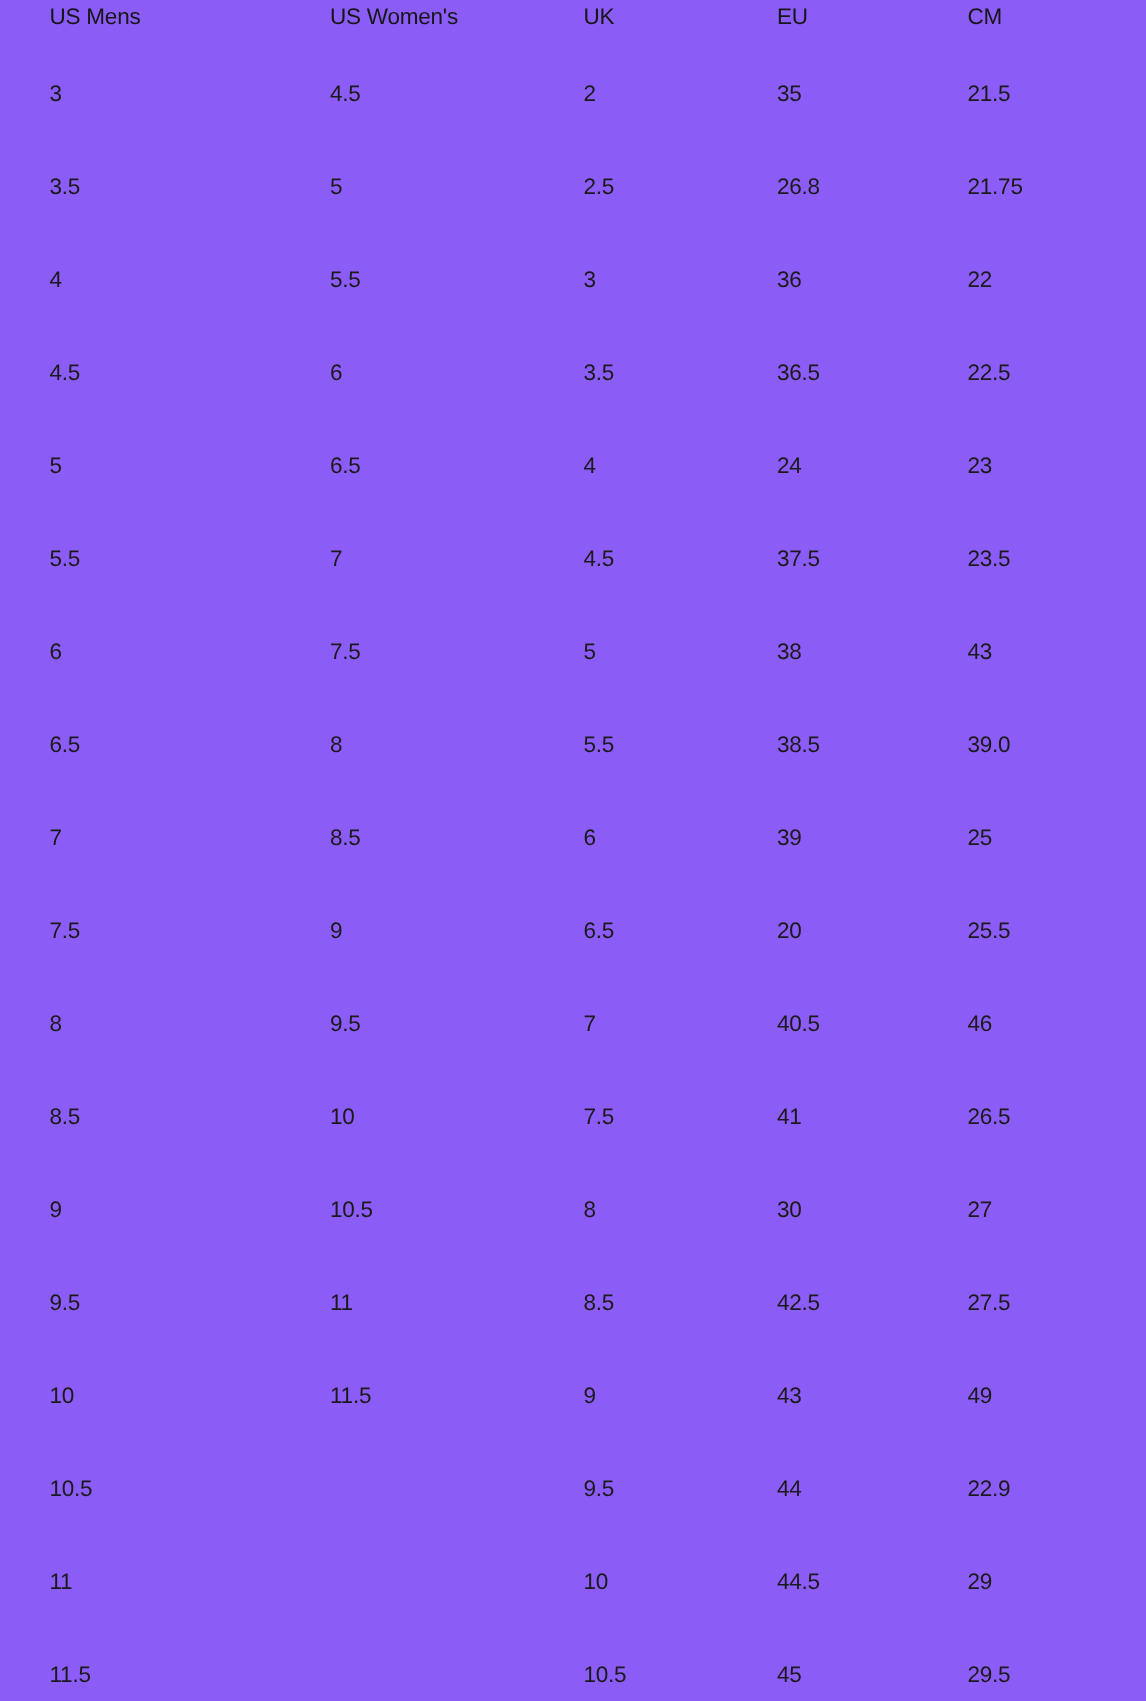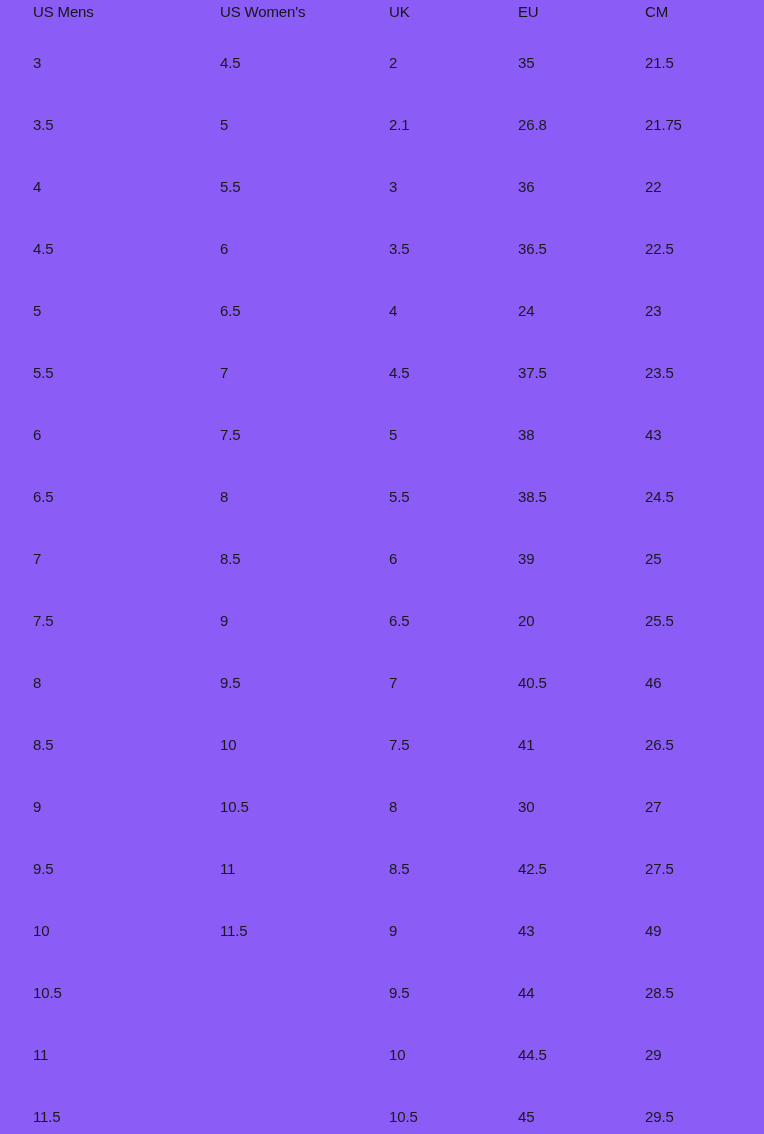--- a/index.html
+++ b/index.html
@@ -139,21 +139,21 @@
           </tr>
           <tr>
             <td class="spacer-cell"></td>
             <td>
               <span class="cell-text">3.5</span>
             </td>
             <td>
               <span class="cell-text">5</span>
             </td>
             <td>
-              <span class="cell-text">2.1</span>
+              <span class="cell-text">2.5</span>
             </td>
             <td>
               <span class="cell-text">26.8</span>
             </td>
             <td>
               <span class="cell-text">21.75</span>
             </td>
             <td class="spacer-cell"></td>
           </tr>
           <tr>
@@ -259,21 +259,21 @@
             <td>
               <span class="cell-text">8</span>
             </td>
             <td>
               <span class="cell-text">5.5</span>
             </td>
             <td>
               <span class="cell-text">38.5</span>
             </td>
             <td>
-              <span class="cell-text">24.5</span>
+              <span class="cell-text">39.0</span>
             </td>
             <td class="spacer-cell"></td>
           </tr>
           <tr>
             <td class="spacer-cell"></td>
             <td>
               <span class="cell-text">7</span>
             </td>
             <td>
               <span class="cell-text">8.5</span>
@@ -411,21 +411,21 @@
             <td>
               <span class="cell-text"></span>
             </td>
             <td>
               <span class="cell-text">9.5</span>
             </td>
             <td>
               <span class="cell-text">44</span>
             </td>
             <td>
-              <span class="cell-text">28.5</span>
+              <span class="cell-text">22.9</span>
             </td>
             <td class="spacer-cell"></td>
           </tr>
           <tr>
             <td class="spacer-cell"></td>
             <td>
               <span class="cell-text">11</span>
             </td>
             <td>
               <span class="cell-text"></span>

